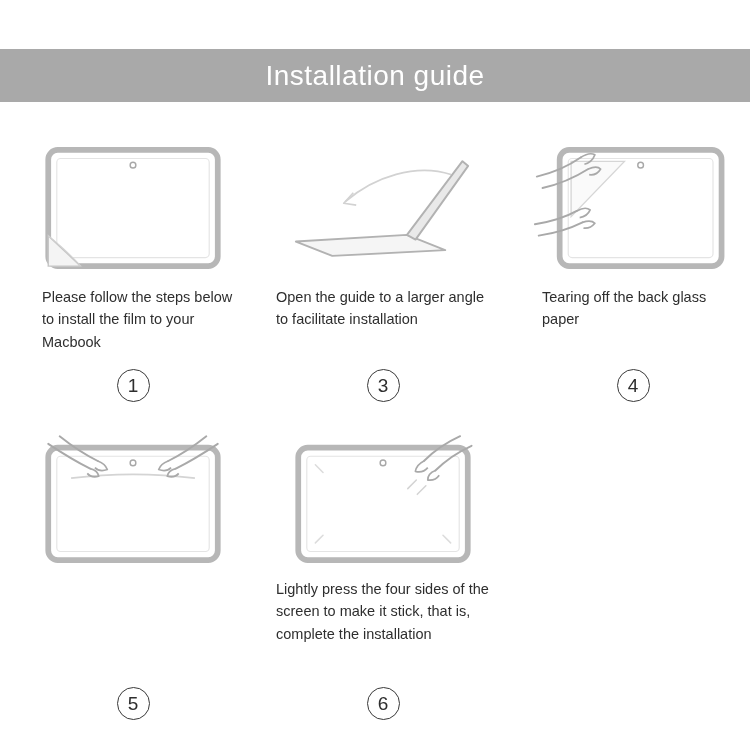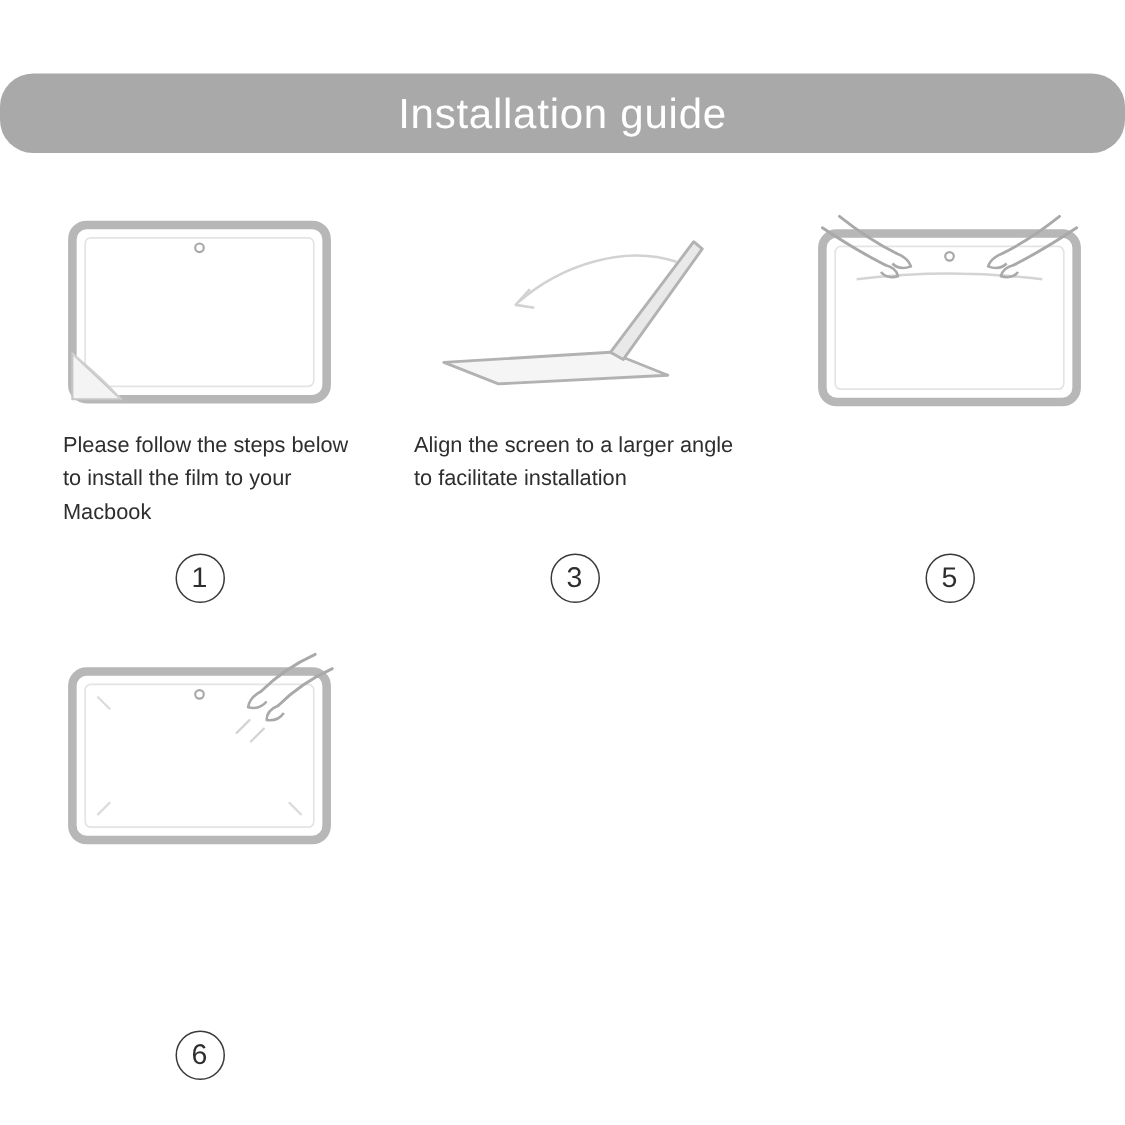--- a/index.html
+++ b/index.html
@@ -7,21 +7,21 @@
     position: relative;
     width: 750px; height: 750px;
     background: #ffffff;
     font-family: "Liberation Sans", sans-serif;
     color: #303030;
     overflow: hidden;
   }
   .header {
     position: absolute; top: 49px; left: 0; right: 0; height: 53px;
     background: #a9a9a9;
-    display: flex; align-items: center; justify-content: center; border-radius: 22px;
+    display: flex; align-items: center; justify-content: center;
   }
   .header .title {
     color: #ffffff; font-size: 28px; font-weight: 400; letter-spacing: 0.5px;
   }
   .grid {
     position: absolute; top: 136px; left: 32px; right: 16px;
     display: grid;
     grid-template-columns: 202px 234px 1fr;
     grid-template-rows: 266px 292px;
     column-gap: 32px;
@@ -83,26 +83,44 @@
 
     <div class="cell">
       <div class="illus">
         <svg width="208" height="134" viewBox="0 0 210 140">
           <path d="M14 104 L130 97 L170 113 L52 119 Z" fill="#f5f5f5" stroke="#b2b2b2" stroke-width="2" stroke-linejoin="round"></path>
           <path d="M130 97 L188 20 L194 25 L139 102 Z" fill="#e9e9e9" stroke="#b2b2b2" stroke-width="2" stroke-linejoin="round"></path>
           <path d="M176 34 C140 22 96 36 66 62" fill="none" stroke="#d2d2d2" stroke-width="1.8"></path>
           <path d="M74 53 L64 64 L77 66" fill="none" stroke="#d2d2d2" stroke-width="1.8" stroke-linejoin="round"></path>
         </svg>
       </div>
-      <p class="caption">Align the screen to a larger angle to facilitate installation</p>
+      <p class="caption">Open the guide to a larger angle to facilitate installation</p>
       <div class="numwrap">
         <span class="num">3</span>
       </div>
     </div>
 
+    <div class="cell">
+      <div class="illus">
+        <svg width="200" height="134" viewBox="0 0 210 140">
+          <rect x="28" y="8" width="170" height="122" rx="10" fill="#ffffff" stroke="#b7b7b7" stroke-width="6"></rect>
+          <rect x="37" y="17" width="152" height="104" rx="4" fill="#ffffff" stroke="#e4e4e4" stroke-width="1.2"></rect>
+          <circle cx="113" cy="24" r="3" fill="none" stroke="#a8a8a8" stroke-width="1.5"></circle>
+          <path d="M40 20 L96 20 L40 78 Z" fill="#fafafa" stroke="#d6d6d6" stroke-width="1.4"></path>
+          <path d="M4 36 Q30 30 50 16 M10 48 Q36 42 58 28" fill="none" stroke="#a9a9a9" stroke-width="2" stroke-linecap="round"></path>
+          <path d="M50 16 q9 -6 15 -3 q-3 8 -11 10 M58 28 q9 -4 13 0 q-4 7 -12 6" fill="none" stroke="#a9a9a9" stroke-width="1.8" stroke-linejoin="round"></path>
+          <path d="M2 86 Q28 82 46 72 M6 98 Q32 94 52 84" fill="none" stroke="#a9a9a9" stroke-width="2" stroke-linecap="round"></path>
+          <path d="M46 72 q9 -5 14 -1 q-3 7 -11 8 M52 84 q9 -3 13 1 q-5 6 -12 5" fill="none" stroke="#a9a9a9" stroke-width="1.8" stroke-linejoin="round"></path>
+        </svg>
+      </div>
+      <p class="caption">Tearing off the back glass paper</p>
+      <div class="numwrap">
+        <span class="num">4</span>
+      </div>
+    </div>
 
     <div class="cell">
       <div class="illus">
         <svg width="200" height="134" viewBox="0 0 210 140">
           <rect x="16" y="14" width="178" height="118" rx="10" fill="#ffffff" stroke="#b7b7b7" stroke-width="6"></rect>
           <rect x="25" y="23" width="160" height="100" rx="4" fill="#ffffff" stroke="#e4e4e4" stroke-width="1.2"></rect>
           <circle cx="105" cy="30" r="3" fill="none" stroke="#a8a8a8" stroke-width="1.5"></circle>
           <path d="M40 46 Q105 38 170 46" fill="none" stroke="#d4d4d4" stroke-width="1.8"></path>
           <path d="M28 2 Q48 18 68 28 M16 10 Q40 26 60 36" fill="none" stroke="#a9a9a9" stroke-width="2" stroke-linecap="round"></path>
           <path d="M68 28 q8 3 10 9 q-8 3 -13 -2 M60 36 q8 2 9 8 q-8 2 -12 -3" fill="none" stroke="#a9a9a9" stroke-width="1.8" stroke-linejoin="round"></path>
@@ -120,19 +138,20 @@
         <svg width="200" height="134" viewBox="0 0 210 140">
           <rect x="16" y="14" width="178" height="118" rx="10" fill="#ffffff" stroke="#b7b7b7" stroke-width="6"></rect>
           <rect x="25" y="23" width="160" height="100" rx="4" fill="#ffffff" stroke="#e4e4e4" stroke-width="1.2"></rect>
           <circle cx="105" cy="30" r="3" fill="none" stroke="#a8a8a8" stroke-width="1.5"></circle>
           <path d="M186 2 Q164 12 148 28 M198 12 Q176 22 160 38" fill="none" stroke="#a9a9a9" stroke-width="2" stroke-linecap="round"></path>
           <path d="M148 28 q-8 4 -9 11 q8 2 13 -4 M160 38 q-8 3 -8 10 q8 1 12 -5" fill="none" stroke="#a9a9a9" stroke-width="1.8" stroke-linejoin="round"></path>
           <path d="M140 48 l-9 9 M150 54 l-9 9" fill="none" stroke="#d4d4d4" stroke-width="1.6" stroke-linecap="round"></path>
           <path d="M34 32 l8 8 M34 114 l8 -8 M176 114 l-8 -8" fill="none" stroke="#dcdcdc" stroke-width="1.6" stroke-linecap="round"></path>
         </svg>
       </div>
+      <p class="caption">Lightly press the four sides of the screen to make it stick, that is, complete the installation</p>
       <div class="numwrap">
         <span class="num">6</span>
       </div>
     </div>
 
   </div>
 </div>
 
 </body></html>

